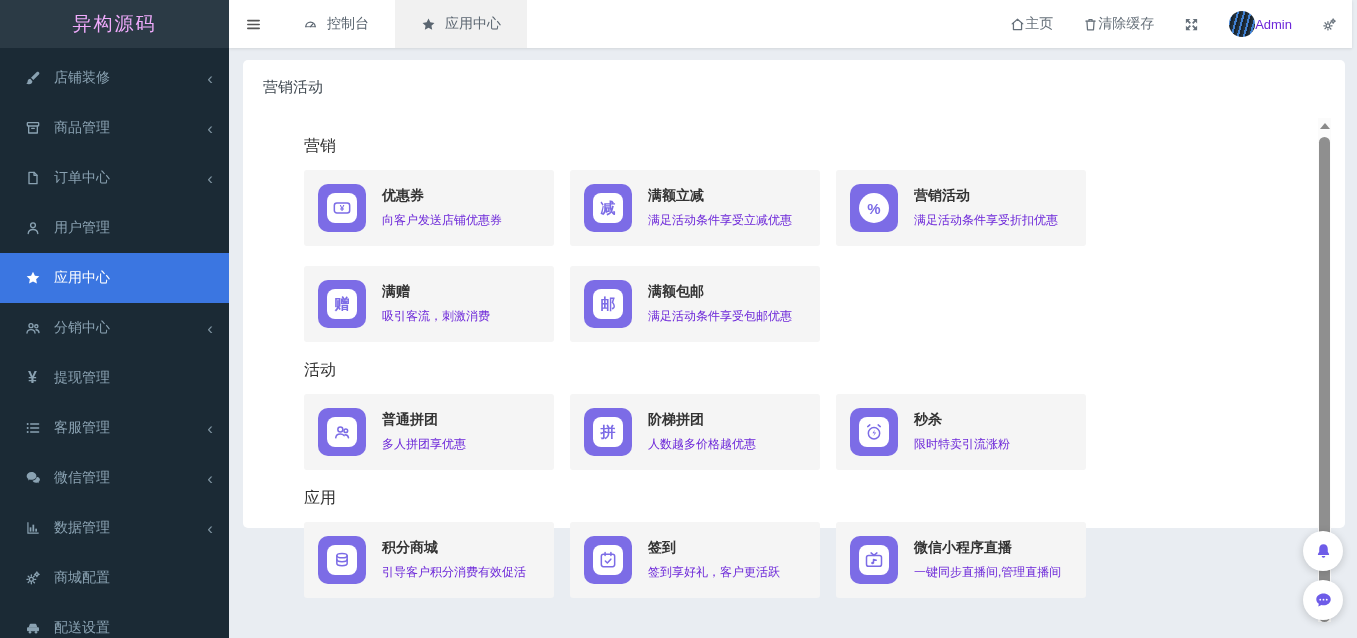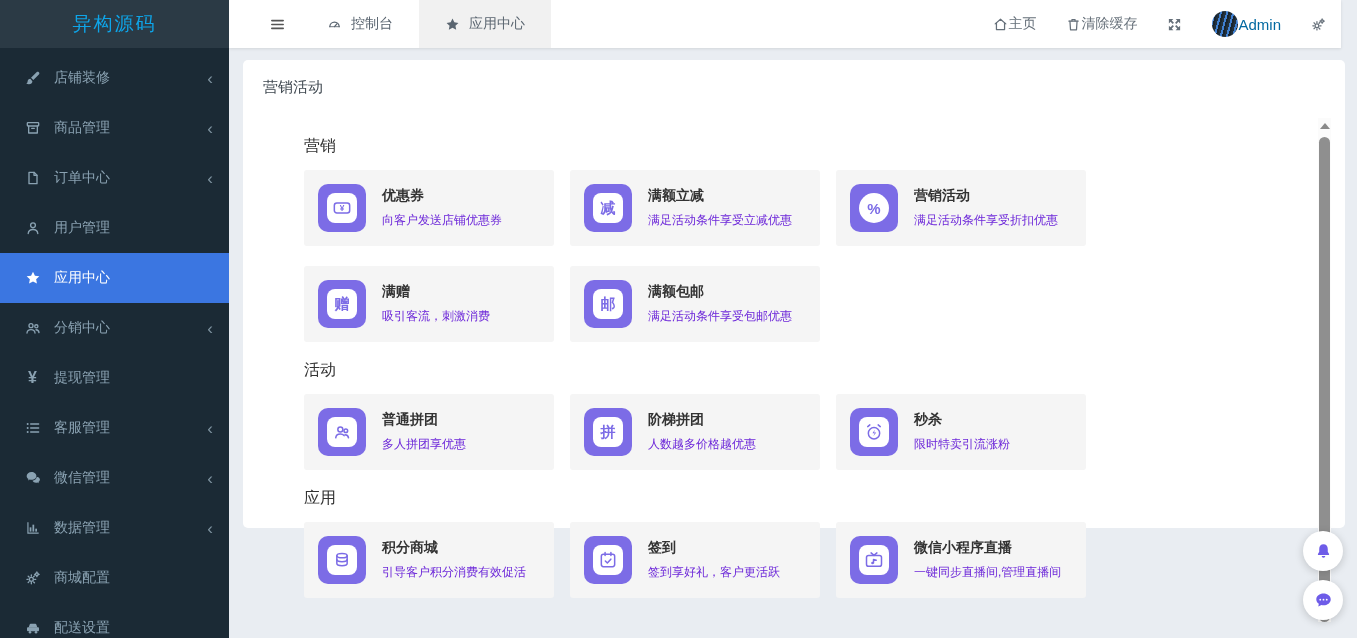--- a/index.html
+++ b/index.html
@@ -8,47 +8,47 @@
     font-family: "Liberation Sans", "DejaVu Sans", sans-serif;
     background:#e9edf2;
     position:relative;
     overflow:hidden;
     color:#333;
   }
   svg { display:block; width:100%; height:100%; }
 
   
   .sidebar { position:absolute; left:0; top:0; width:229px; height:638px; background:#1b2a35; z-index:3; }
-  .logo { height:48px; background:#2b3a45; color:#0ea5e9; display:flex; align-items:center; justify-content:center;
+  .logo { height:48px; background:#2b3a45; color:#f0abfc; display:flex; align-items:center; justify-content:center;
           font-size:19px; letter-spacing:2px; }
   .menu { padding-top:5px; }
   .menu-item { height:50px; display:flex; align-items:center; padding:0 16px 0 24px; color:#8aa2b2; font-size:14px; cursor:pointer; }
   .menu-item.active { background:#3b76e1; color:#fff; }
   .mi { width:17px; height:17px; margin-right:13px; display:flex; align-items:center; justify-content:center; flex:none; }
   .mi svg { width:16px; height:16px; }
   .mlabel { white-space:nowrap; }
   .chev { margin-left:auto; display:none; color:#7e93a0; }
   .chev.on { display:block; }
   .chglyph { font-size:16px; line-height:1; font-weight:700; }
   .chev .chglyph { font-weight:400; font-size:17px; }
 
   
-  .topbar { position:absolute; left:229px; top:0; right:16px; height:48px; background:#fff;
-            box-shadow:0 1px 3px rgba(0,0,0,.10); display:flex; align-items:stretch; z-index:2;padding-left:24px; }
+  .topbar { position:absolute; left:229px; top:0; right:5px; height:48px; background:#fff;
+            box-shadow:0 1px 3px rgba(0,0,0,.10); display:flex; align-items:stretch; z-index:2; }
   .burger { width:48px; display:flex; align-items:center; justify-content:center; color:#555; cursor:pointer; }
   .burger .tico { width:17px; height:17px; }
   .tab { display:flex; align-items:center; gap:9px; padding:0 26px; font-size:14px; color:#5a6570; cursor:pointer; }
   .tab.active { background:#f1f1f1; }
   .tico { width:15px; height:15px; display:flex; align-items:center; justify-content:center; }
   .nav-right { margin-left:auto; display:flex; align-items:stretch; }
   .nav-link { display:flex; align-items:center; padding:0 15px; font-size:14px; color:#66707a;
               text-decoration:none; cursor:pointer; }
   .avatar { width:26px; height:26px; border-radius:50%; flex:none;
             background:repeating-linear-gradient(105deg,#22303c 0 2px,#3f7fd0 2px 4px,#18242e 4px 6px); }
-  .nav-link.user { font-size:15px; color:#0369a1; }
+  .nav-link.user { font-size:13px; color:#6d28d9; }
 
   
   .content-card { position:absolute; left:243px; top:60px; width:1102px; height:468px; background:#fff;
                   border-radius:5px; z-index:1; }
   .page-title { position:absolute; left:20px; top:18px; font-size:15px; color:#3e474f; }
   .sections { position:absolute; left:61px; top:76px; }
   .sec-h { font-size:16px; font-weight:400; color:#333; margin:0 0 14px; line-height:20px; }
   .grid { display:grid; grid-template-columns:repeat(3,250px); gap:20px 16px; margin-bottom:18px; }
   .tile { width:250px; height:76px; background:#f5f5f5; border-radius:3px; display:flex; align-items:center;
           padding-left:14px; cursor:pointer; }

